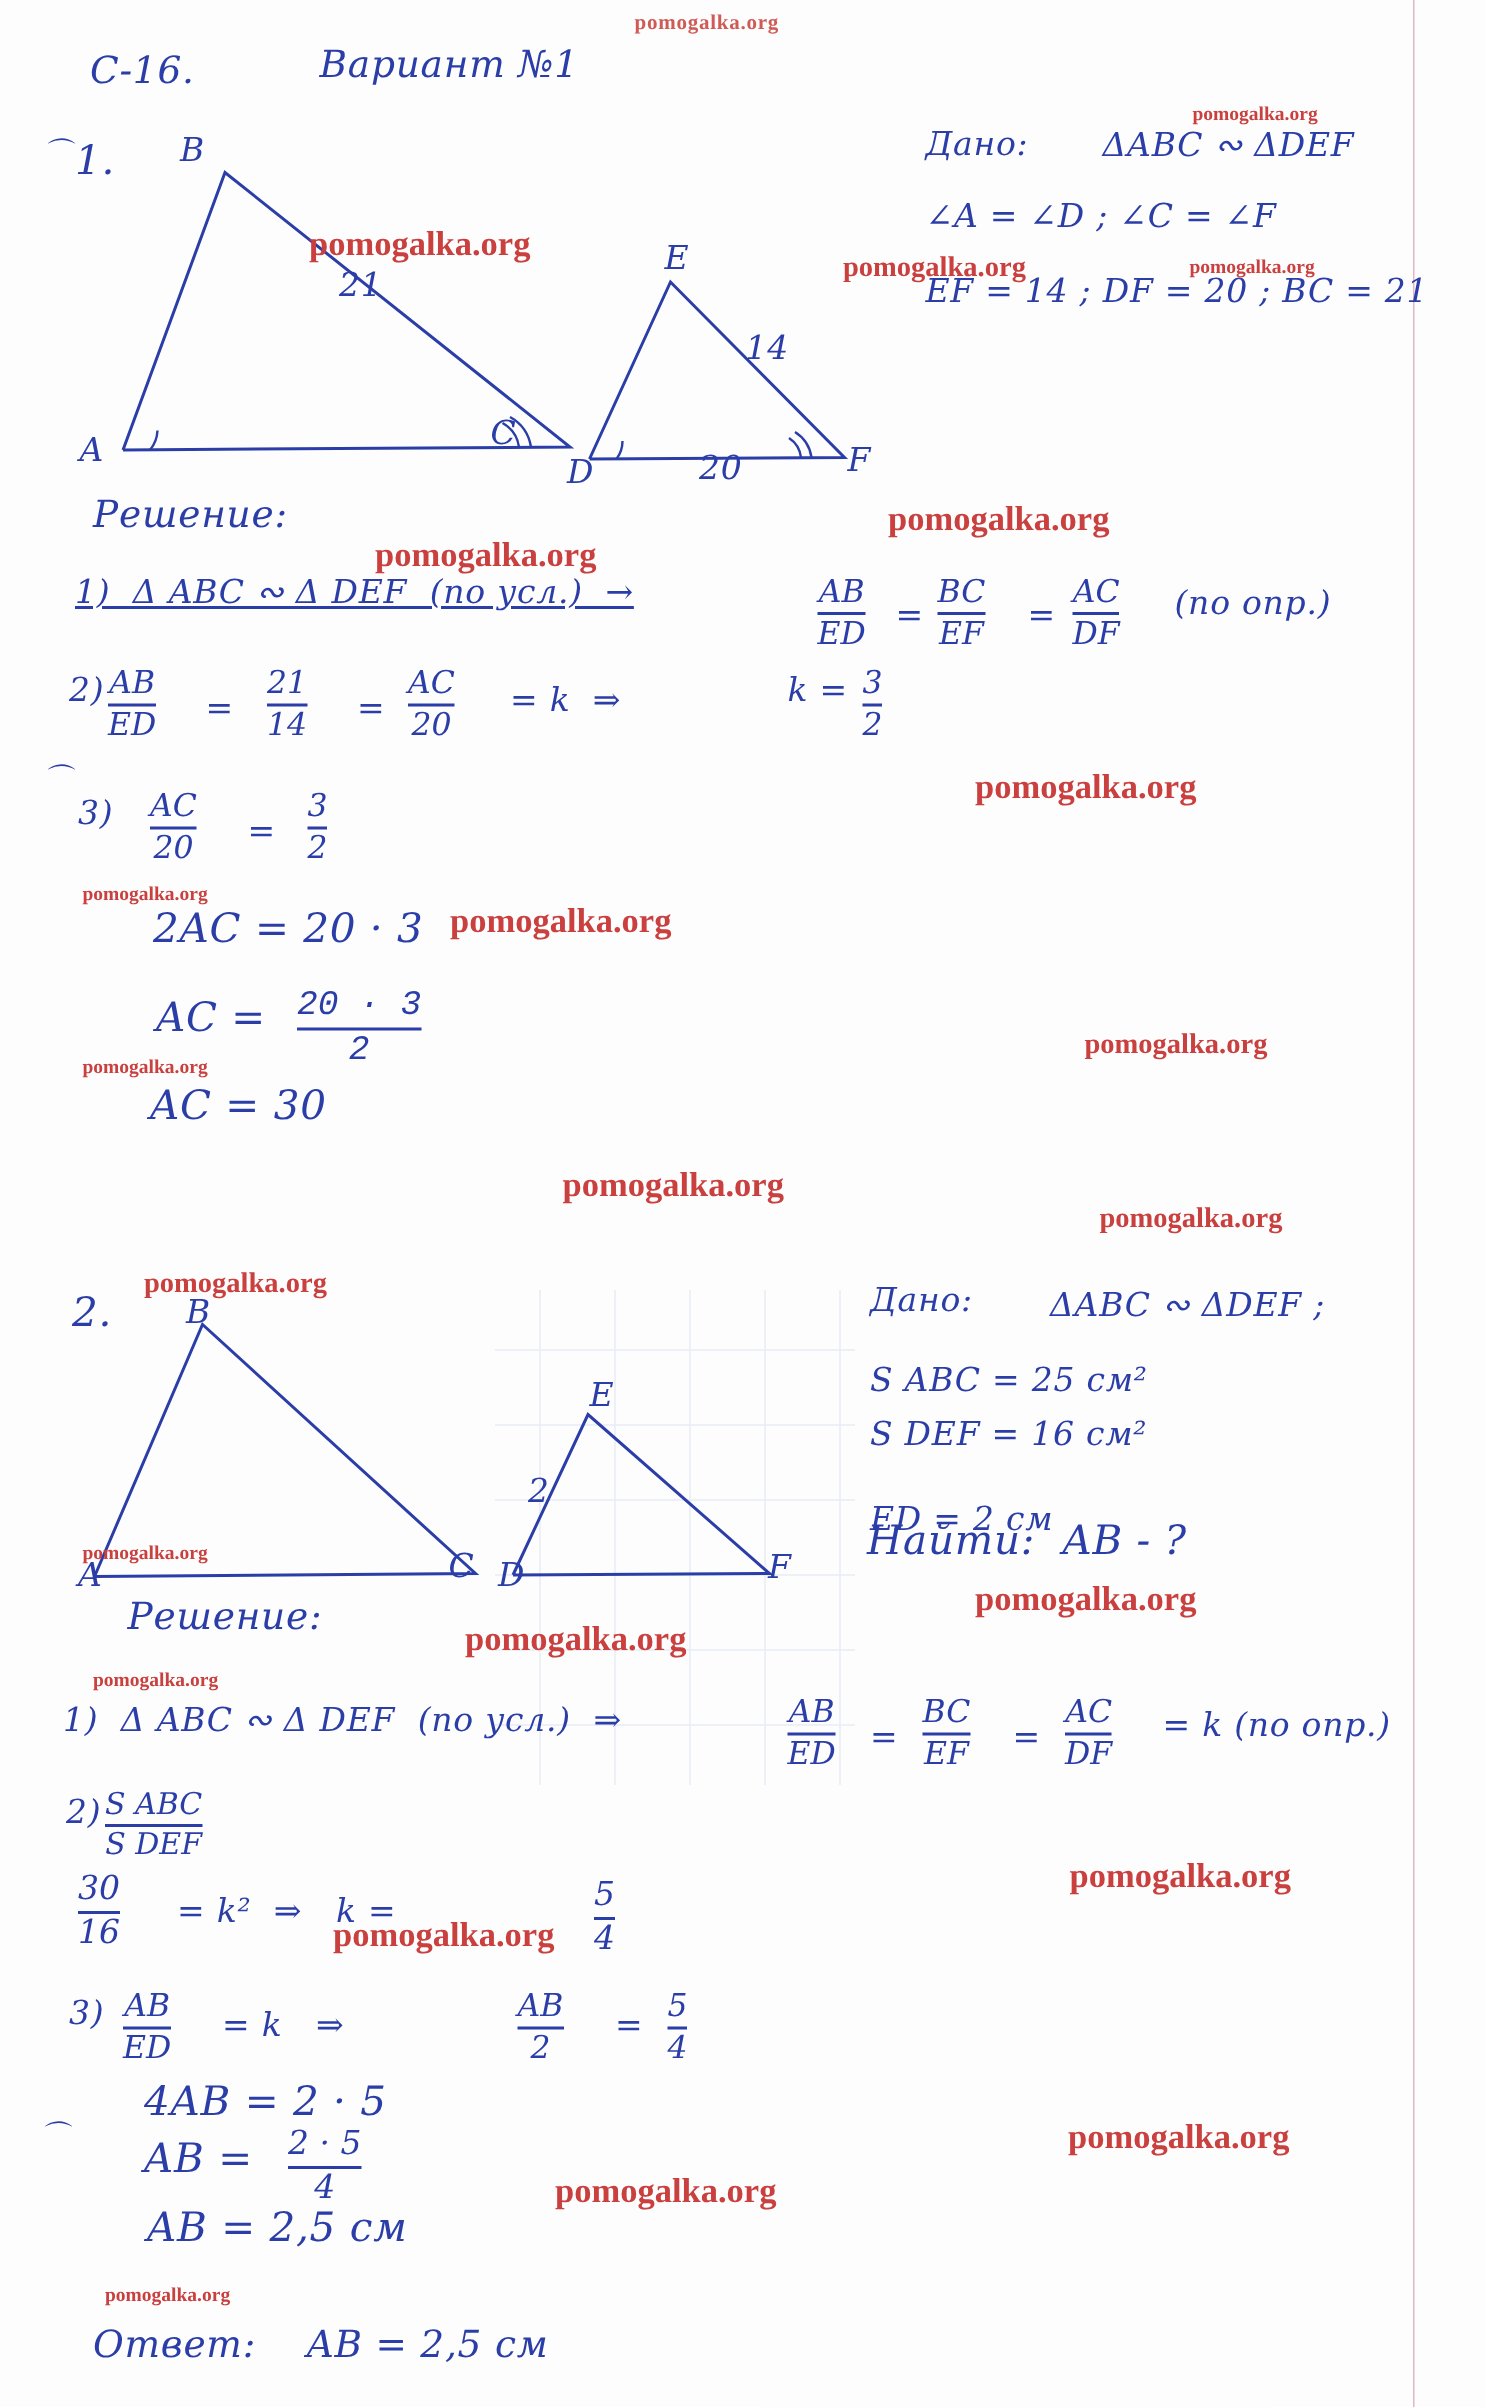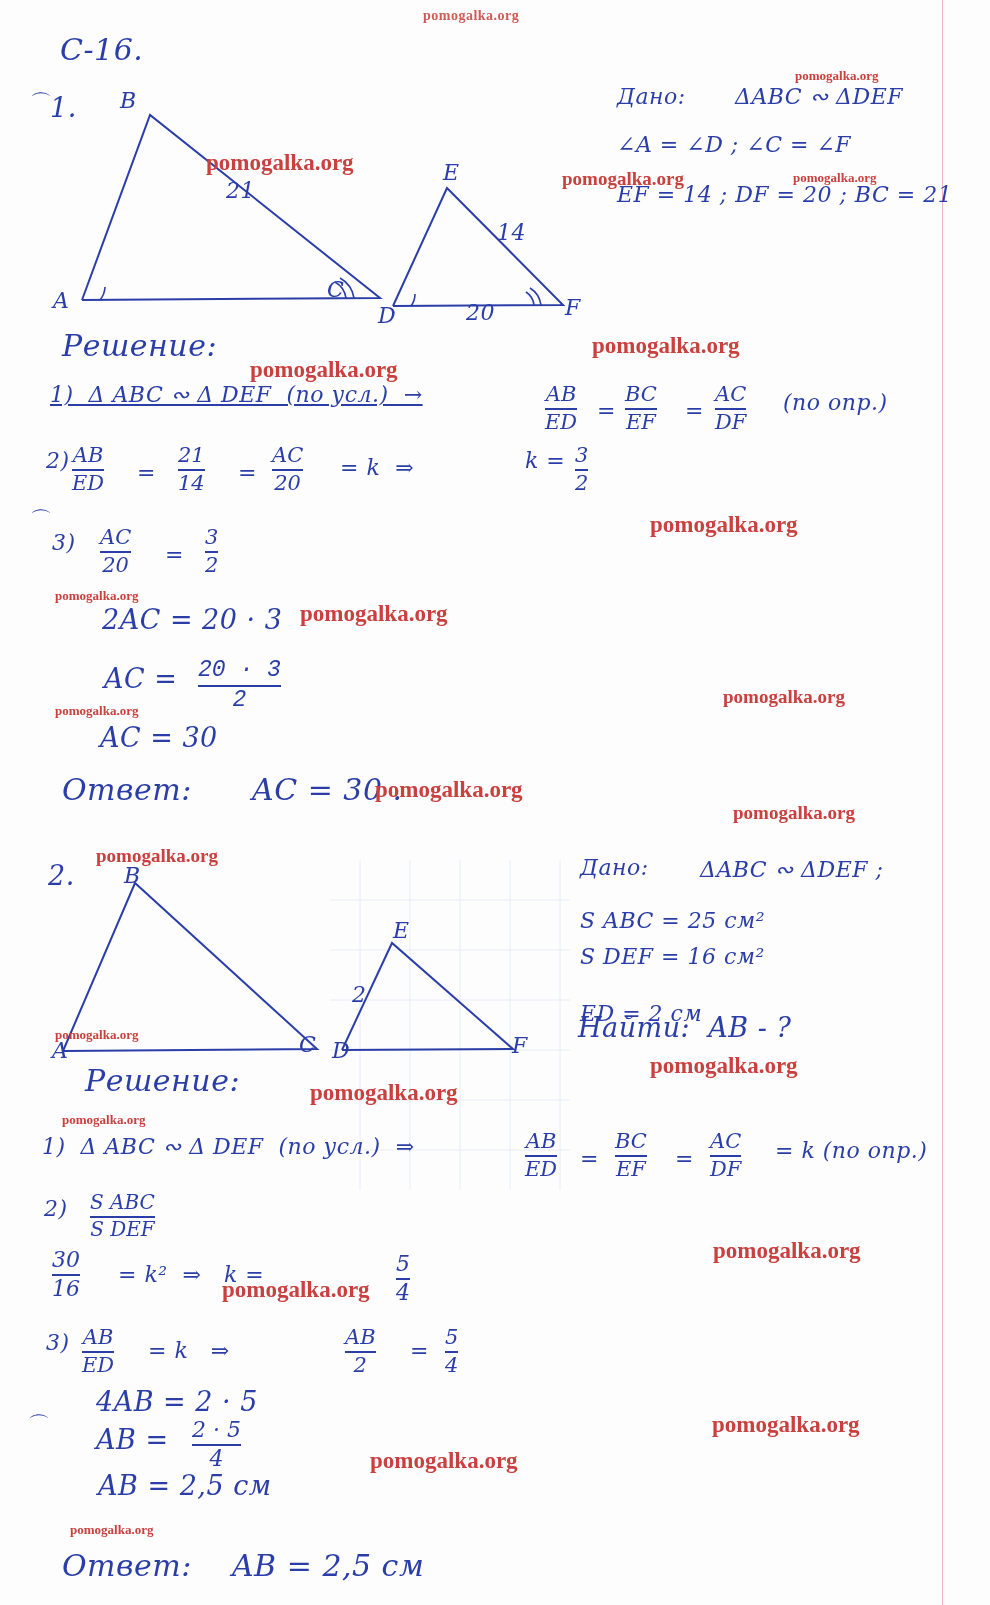--- a/index.html
+++ b/index.html
@@ -28,21 +28,21 @@
   .hand {
     position: absolute;
     font-family: "DejaVu Serif", serif;
     color: #2b3ea8;
     font-style: italic;
     white-space: pre;
     letter-spacing: 0.5px;
   }
   .hand.med   { font-size: 22px; }
   .hand.big   { font-size: 27px; }
-  .hand.huge  { font-size: 30px; text-align: center; }
+  .hand.huge  { font-size: 25px; text-align: center; }
 
   .frac {
     position: absolute;
     display: inline-block;
     text-align: center;
     color: #2b3ea8;
     font-family: "DejaVu Serif", serif;
     font-style: italic;
     line-height: 1.05;
   }
@@ -85,20 +85,21 @@
   <div class="margin-line" style="left:942px;"></div>
 
   <svg class="grid-faint" style="left:330px; top:860px;" width="240" height="330">
     <g stroke="#bfcbe8" stroke-width="1" fill="none">
       <path d="M0 40 H240 M0 90 H240 M0 140 H240 M0 190 H240 M0 240 H240 M0 290 H240"></path>
       <path d="M30 0 V330 M80 0 V330 M130 0 V330 M180 0 V330 M230 0 V330"></path>
     </g>
   </svg>
 
   <div class="hand huge" style="left:60px; top:32px;">C-16.</div>
+  <div class="hand huge" style="left:213px; top:28px;">Вариант №1</div>
 
   <div class="hand big" style="left:50px; top:92px;">1.</div>
   <div class="squiggle" style="left:30px; top:88px;">⌒</div>
 
   <svg class="fig" style="left:60px; top:95px;" width="300" height="220">
     <polyline points="22,205 90,20 320,203 22,205" fill="none" stroke="#2b3ea8" stroke-width="2"></polyline>
     <path d="M294,203 a28,28 0 0 0 -14,-20" fill="none" stroke="#2b3ea8" stroke-width="1.6"></path>
     <path d="M286,203 a22,22 0 0 0 -11,-16" fill="none" stroke="#2b3ea8" stroke-width="1.6"></path>
     <path d="M40,205 a22,22 0 0 0 5,-13" fill="none" stroke="#2b3ea8" stroke-width="1.6"></path>
   </svg>
@@ -189,21 +190,20 @@
   <div class="hand big" style="left:102px; top:604px;">2AC = 20 · 3</div>
 
   <div class="hand big" style="left:104px; top:663px;">AC =</div>
   <div class="frac" style="left:198px; top:658px; font-size:23px;font-family:Liberation Mono, monospace;">
     <span class="num">20 · 3</span>
     <span class="bar"></span>
     <span class="den">2</span>
   </div>
   <div class="hand big" style="left:100px; top:722px;">AC = 30</div>
 
-  <div class="hand huge" style="left:62px; top:772px;">Ответ:      AC = 30 .</div>
 
   <div class="hand big" style="left:48px; top:860px;">2.</div>
 
   <svg class="fig" style="left:55px; top:865px;" width="290" height="200">
     <polyline points="8,186 80,18 262,184 8,186" fill="none" stroke="#2b3ea8" stroke-width="2"></polyline>
   </svg>
   <div class="hand med" style="left:124px; top:863px;">B</div>
   <div class="hand med" style="left:52px; top:1038px;">A</div>
   <div class="hand med" style="left:299px; top:1032px;">C</div>
 
@@ -238,21 +238,21 @@
   </div>
   <div class="hand med" style="left:675px; top:1146px;">=</div>
   <div class="frac" style="left:710px; top:1130px; font-size:21px;">
     <span class="num">AC</span>
     <span class="bar"></span>
     <span class="den">DF</span>
   </div>
   <div class="hand med" style="left:775px; top:1138px;">= k (по опр.)</div>
 
   <div class="hand med" style="left:44px; top:1196px;">2)</div>
-  <div class="frac" style="left:70px; top:1192px; font-size:20px;margin-left:20px;">
+  <div class="frac" style="left:70px; top:1192px; font-size:20px;">
     <span class="num">S ABC</span>
     <span class="bar"></span>
     <span class="den">S DEF</span>
   </div>
 
   <div class="frac" style="left:52px; top:1248px; font-size:22px;">
     <span class="num">30</span>
     <span class="bar"></span>
     <span class="den">16</span>
   </div>

